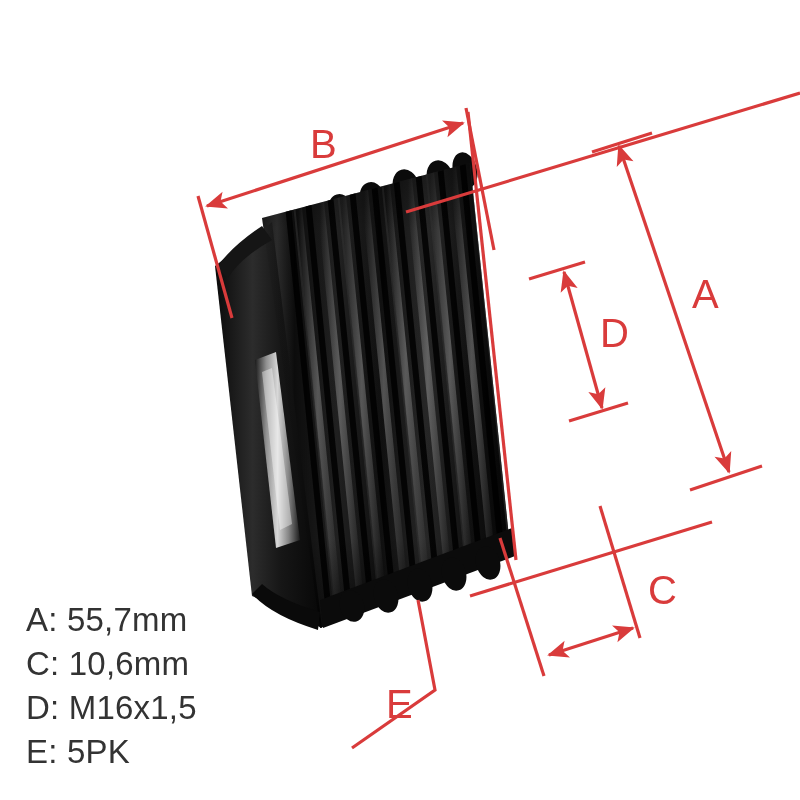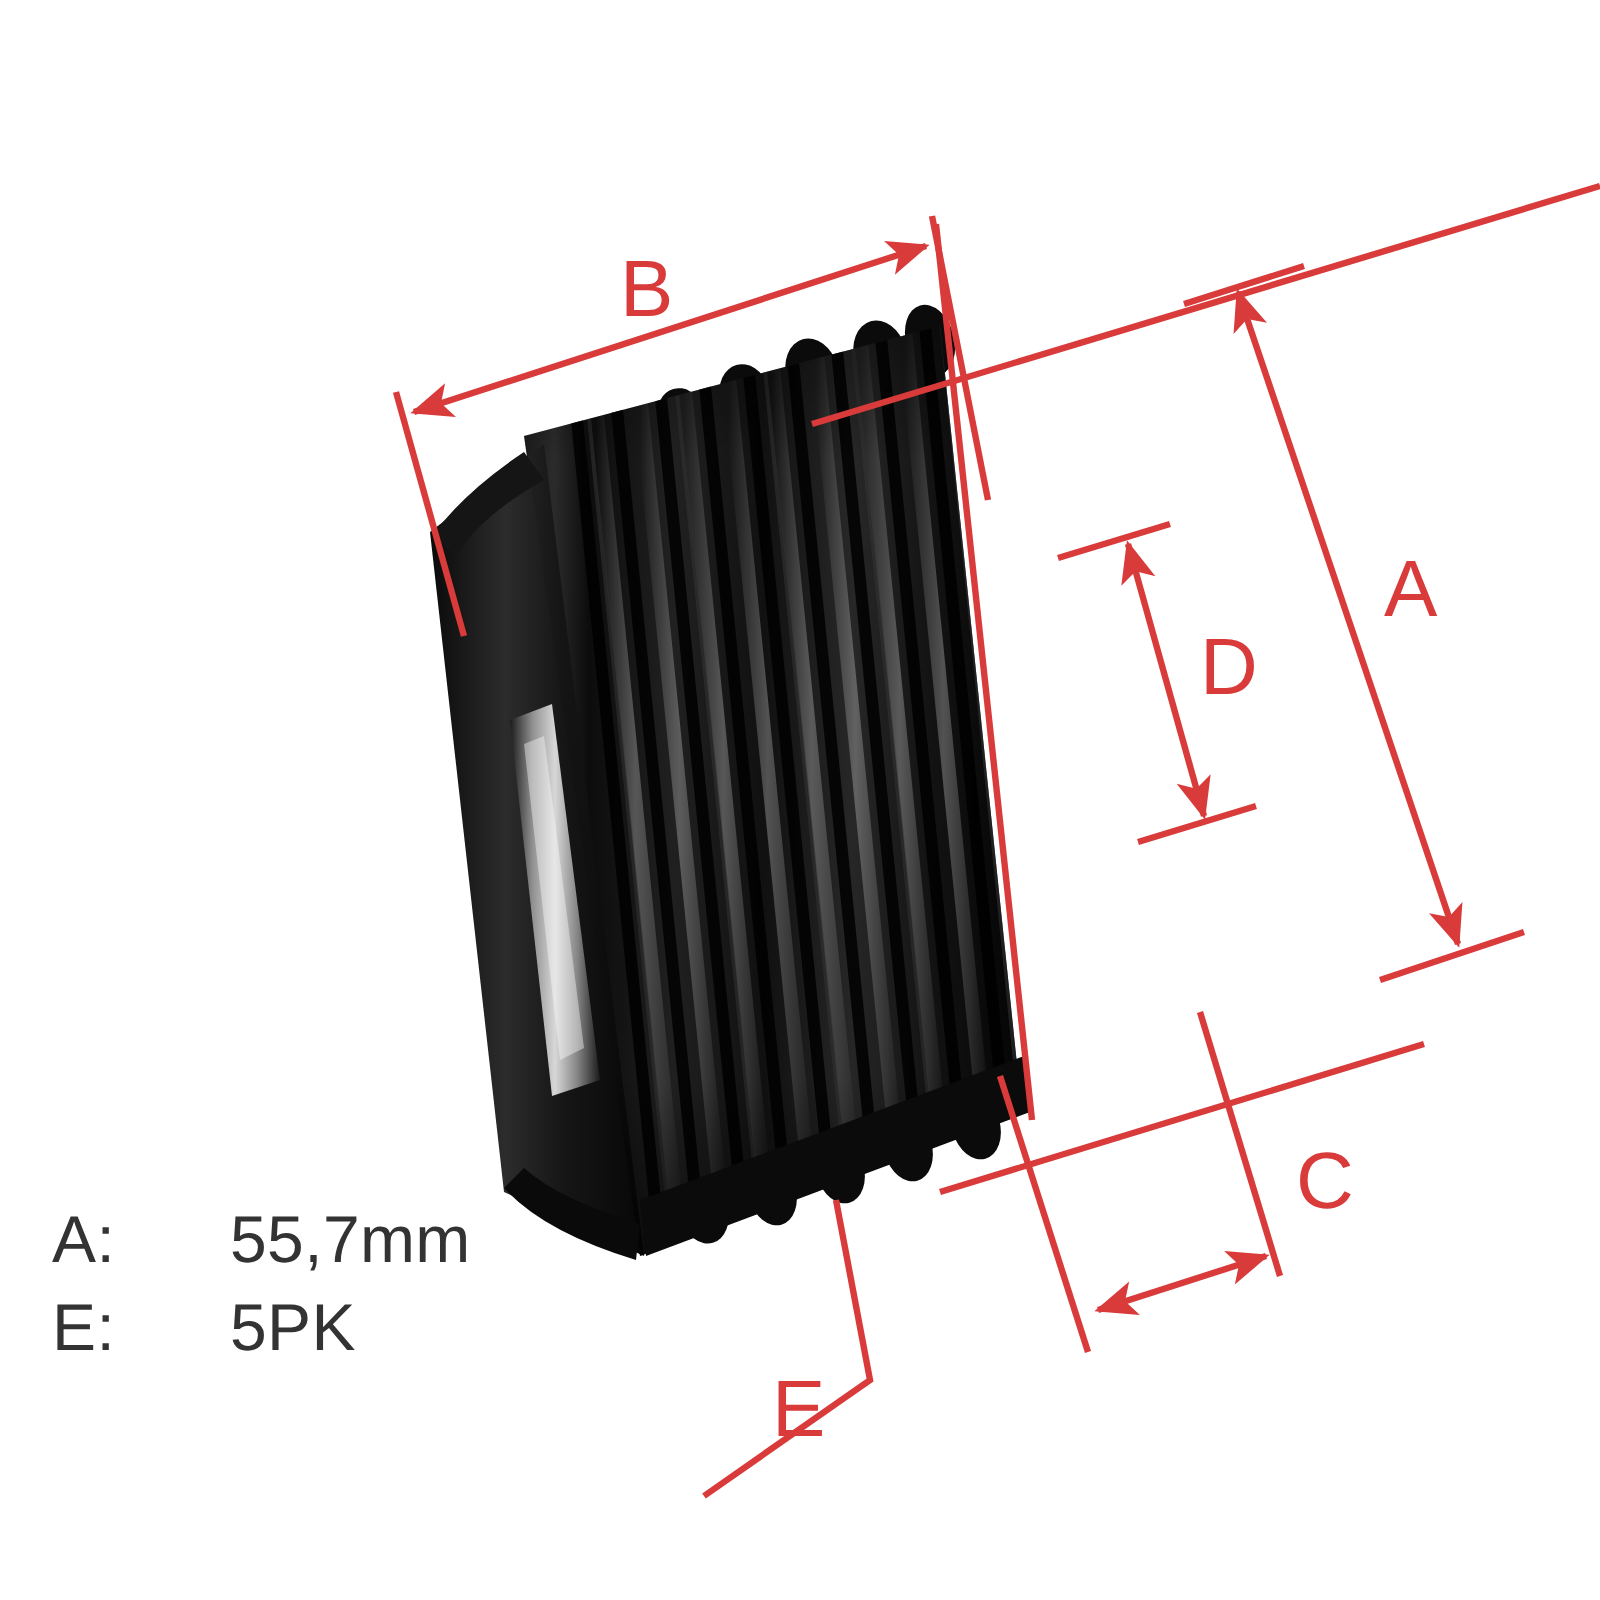--- a/index.html
+++ b/index.html
@@ -36,21 +36,20 @@
     line-height: 44px;
     color: #333333;
     letter-spacing: 0.2px;
     white-space: pre;
   }
   .legend-key {
     display: inline;
   }
   .legend-val {
     display: inline;
-    margin-left: 48px;
   }
 </style>
 </head>
 <body>
 
 <div id="stage">
 
   <svg id="artwork" viewBox="0 0 800 800" xmlns="http://www.w3.org/2000/svg">
     <defs>
 
@@ -224,16 +223,18 @@
       <text x="310" y="158">B</text>
       <text x="692" y="308">A</text>
       <text x="600" y="347">D</text>
       <text x="648" y="604">C</text>
       <text x="386" y="718">E</text>
     </g>
   </svg>
 
   <div class="legend">
     <div class="legend-row"><span class="legend-key">A:</span><span> </span><span class="legend-val">55,7mm</span></div>
+    <div class="legend-row"><span class="legend-key">C:</span><span> </span><span class="legend-val">10,6mm</span></div>
+    <div class="legend-row"><span class="legend-key">D:</span><span> </span><span class="legend-val">M16x1,5</span></div>
     <div class="legend-row"><span class="legend-key">E:</span><span> </span><span class="legend-val">5PK</span></div>
   </div>
 
 </div>
 
 </body></html>

